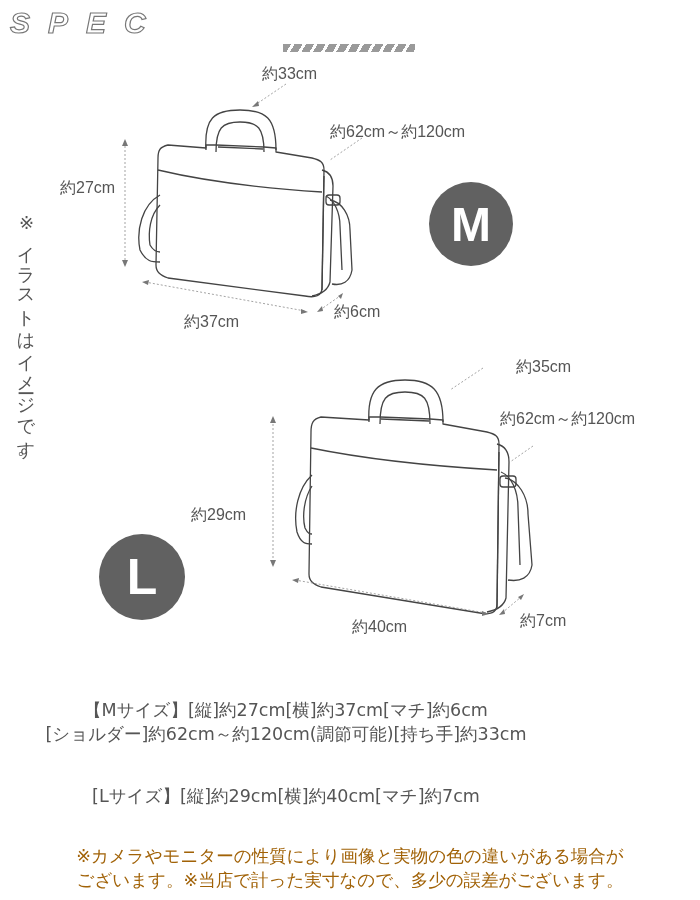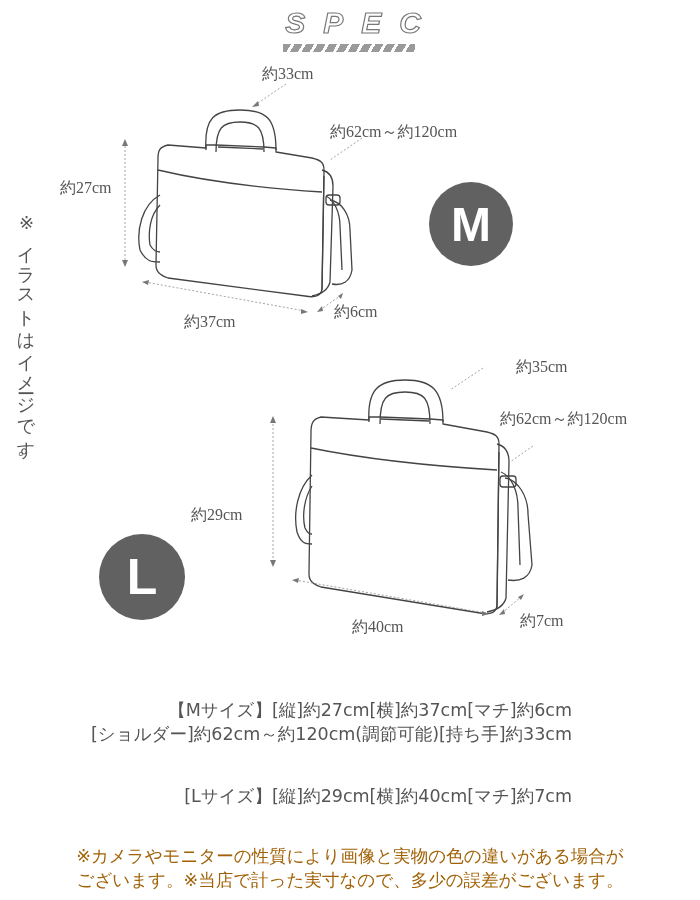--- a/index.html
+++ b/index.html
@@ -1,47 +1,47 @@
 <!DOCTYPE html>
 <html><head>
 <meta charset="utf-8">
 <style>
   * { margin: 0; padding: 0; box-sizing: border-box; }
   html, body { width: 700px; height: 900px; background: #ffffff; overflow: hidden; }
   body { position: relative; font-family: "DejaVu Sans", "Liberation Sans", sans-serif; color: #555555; }
 
   .spec-title {
-    position: absolute; left: 0; top: 6px; width: 700px; text-align: center;
+    position: absolute; left: 0; top: 6px; width: 700px; 
     font-family: "Liberation Sans", sans-serif; font-style: italic; font-weight: bold;
     font-size: 30px; letter-spacing: 18px; color: #ffffff;
-    -webkit-text-stroke: 1.2px #777777; padding-left: 24px;
+    -webkit-text-stroke: 1.2px #777777; padding-left: 10px;
   }
   .spec-stripe {
     position: absolute; left: 283px; top: 44px; width: 132px; height: 8px;
     background: repeating-linear-gradient(120deg, #9a9a9a 0 7px, #ffffff 7px 10px);
   }
 
-  .lbl { position: absolute; font-size: 16px; color: #555555; white-space: nowrap; font-family: Liberation Serif, serif; }
+  .lbl { position: absolute; font-size: 16px; color: #555555; white-space: nowrap; font-family: Liberation Sans, sans-serif; }
 
   .badge {
     position: absolute; border-radius: 50%; background: #616161; color: #ffffff;
     font-family: "Liberation Sans", sans-serif; font-weight: bold; display: flex;
     align-items: center; justify-content: center;
   }
   .badge-m { left: 429px; top: 182px; width: 84px; height: 84px; font-size: 48px; }
   .badge-l { left: 99px; top: 534px; width: 86px; height: 86px; font-size: 50px; }
 
   .vnote {
     position: absolute; left: 8px; top: 212px; width: 30px;
     writing-mode: vertical-rl; font-size: 18px; color: #555555; letter-spacing: 1px;
   }
 
   svg.bag { position: absolute; left: 0; top: 0; }
 
-  .spec-block { position: absolute; left: 0; width: 572px; text-align: right; font-size: 17.5px; color: #555555; line-height: 24px; }
+  .spec-block { position: absolute; left: 0; width: 572px; text-align: center; font-size: 17.5px; color: #555555; line-height: 24px; }
   .spec-m { top: 698px; }
   .spec-l { top: 764px; margin-top: 20px; }
 
   .note { position: absolute; left: 0; top: 844px; width: 700px; text-align: center; font-size: 17.5px; color: #a16207; line-height: 24px; }
 </style>
 </head>
 <body>
 
 <div class="spec-title">SPEC</div>
 <div class="spec-stripe"></div>

